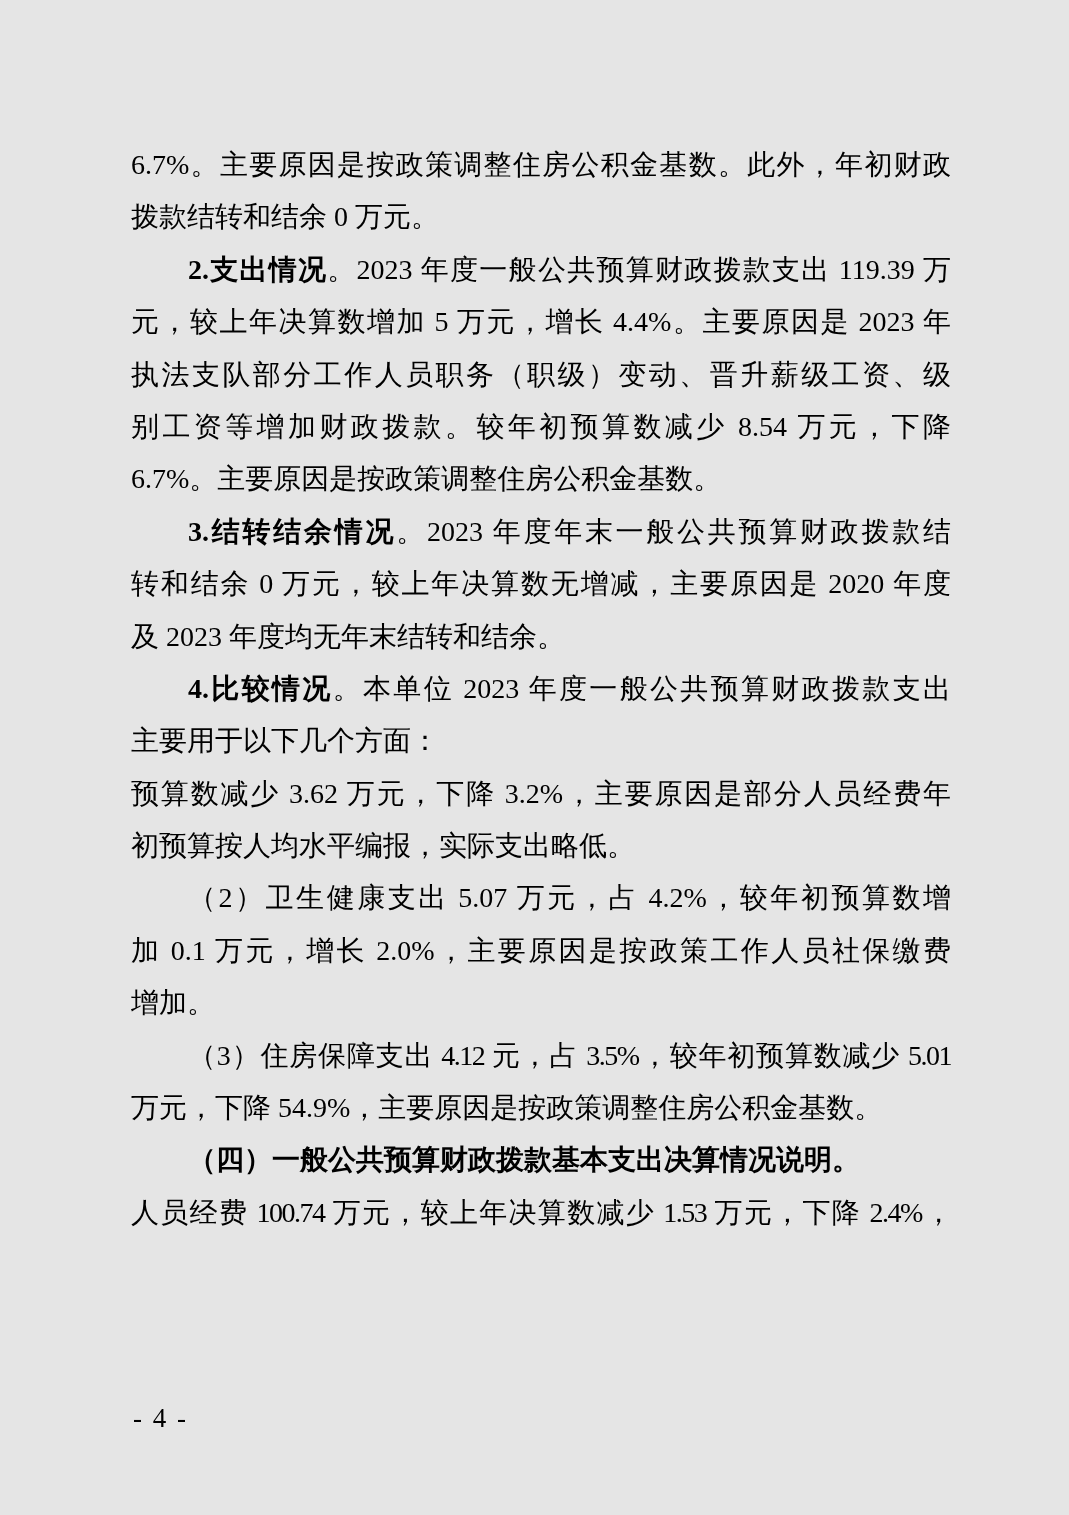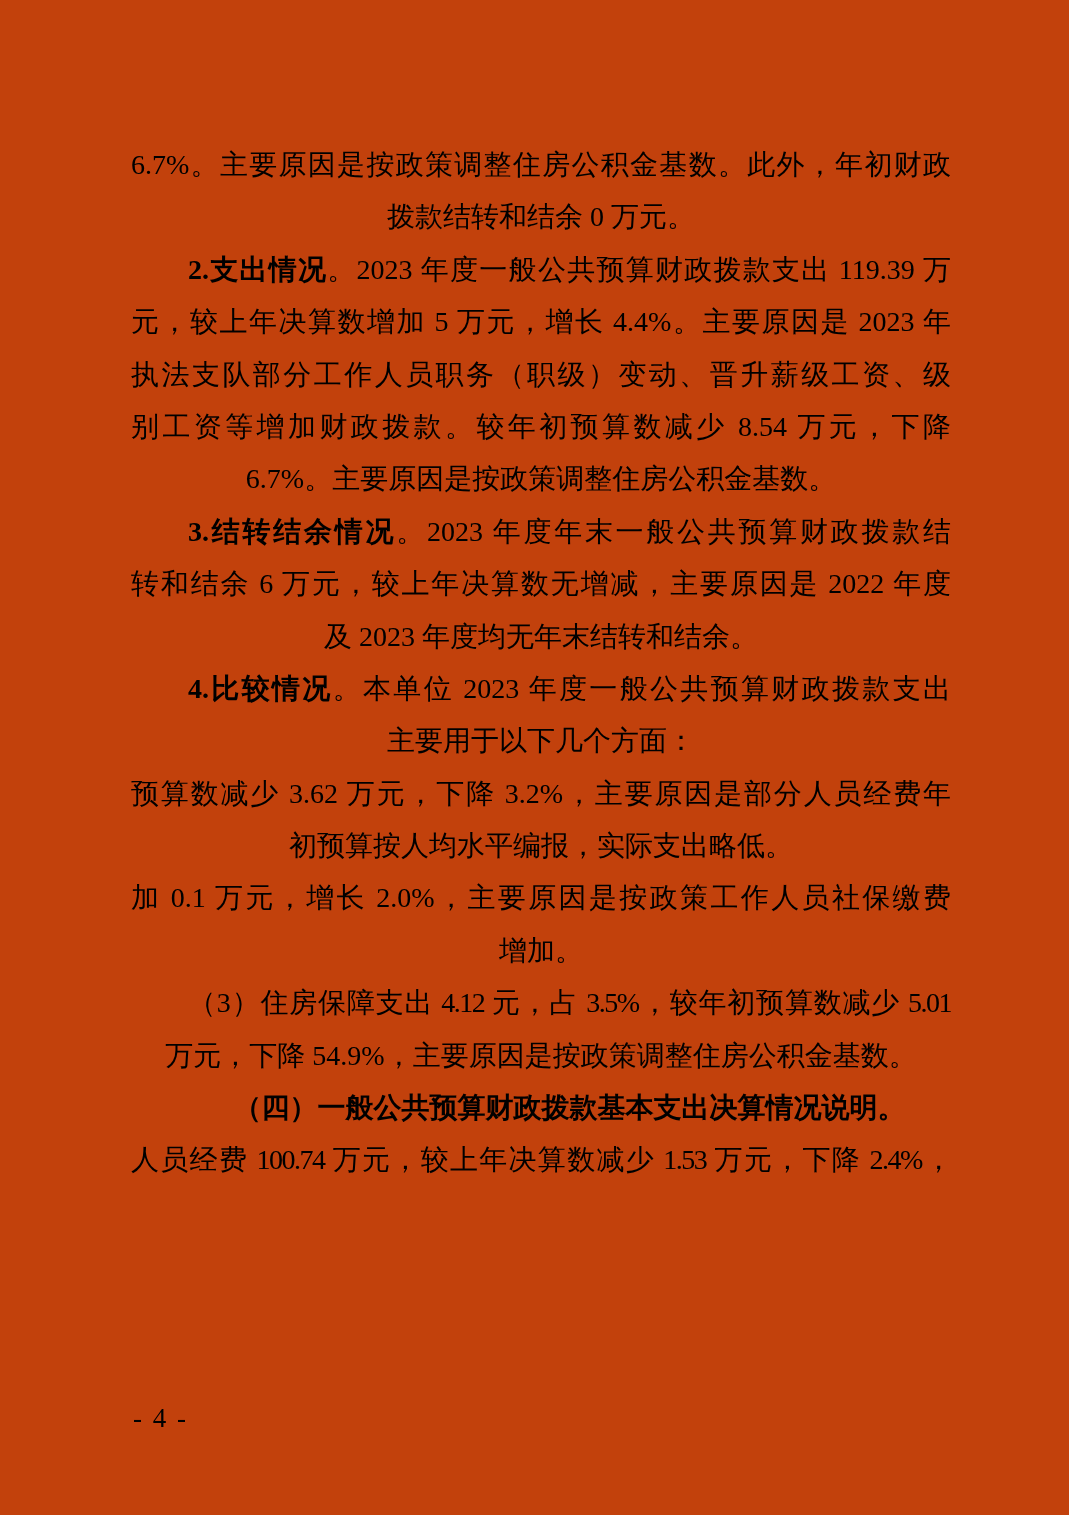--- a/index.html
+++ b/index.html
@@ -4,38 +4,38 @@
 <style>
   html, body {
     margin: 0;
     padding: 0;
     background: #ffffff;
   }
   .page {
     position: relative;
     width: 1069px;
     height: 1515px;
-    background: #c2410c;
+    background: #e5e5e5;
     color: #000000;
     font-family: "Liberation Serif", "DejaVu Serif", serif;
     overflow: hidden;
   }
   .doc-body {
     position: absolute;
     left: 131px;
     top: 139px;
     width: 820px;
   }
   .line {
     height: 52.4px;
     line-height: 52.4px;
     font-size: 28px;
     white-space: normal;
     overflow: hidden;
-    text-align: center;
+    text-align: left;
     color: #000000;
   }
   .line.fill {
     text-align: justify;
     text-align-last: justify;
   }
   .line.indent {
     text-indent: 57px;
   }
   .line.tight {
@@ -62,26 +62,27 @@
 <div class="page">
   <div class="doc-body">
       <div class="line fill"><span>6.7%。主要原因是按政策调整住房公积金基数。此外，年初财政</span></div>
       <div class="line"><span>拨款结转和结余 0 万元。</span></div>
       <div class="line indent fill"><span class="bold">2.支出情况</span><span>。2023 年度一般公共预算财政拨款支出 119.39 万</span></div>
       <div class="line fill"><span>元，较上年决算数增加 5 万元，增长 4.4%。主要原因是 2023 年</span></div>
       <div class="line fill"><span>执法支队部分工作人员职务（职级）变动、晋升薪级工资、级</span></div>
       <div class="line fill"><span>别工资等增加财政拨款。较年初预算数减少 8.54 万元，下降</span></div>
       <div class="line"><span>6.7%。主要原因是按政策调整住房公积金基数。</span></div>
       <div class="line indent fill"><span class="bold">3.结转结余情况</span><span>。2023 年度年末一般公共预算财政拨款结</span></div>
-      <div class="line fill"><span>转和结余 6 万元，较上年决算数无增减，主要原因是 2022 年度</span></div>
+      <div class="line fill"><span>转和结余 0 万元，较上年决算数无增减，主要原因是 2020 年度</span></div>
       <div class="line"><span>及 2023 年度均无年末结转和结余。</span></div>
       <div class="line indent fill"><span class="bold">4.比较情况</span><span>。本单位 2023 年度一般公共预算财政拨款支出</span></div>
       <div class="line"><span>主要用于以下几个方面：</span></div>
       <div class="line fill"><span>预算数减少 3.62 万元，下降 3.2%，主要原因是部分人员经费年</span></div>
       <div class="line"><span>初预算按人均水平编报，实际支出略低。</span></div>
+      <div class="line indent fill"><span>（2）卫生健康支出 5.07 万元，占 4.2%，较年初预算数增</span></div>
       <div class="line fill"><span>加 0.1 万元，增长 2.0%，主要原因是按政策工作人员社保缴费</span></div>
       <div class="line"><span>增加。</span></div>
       <div class="line indent fill tight"><span>（3）住房保障支出 4.12 元，占 3.5%，较年初预算数减少 5.01</span></div>
       <div class="line"><span>万元，下降 54.9%，主要原因是按政策调整住房公积金基数。</span></div>
       <div class="line indent"><span class="bold">（四）一般公共预算财政拨款基本支出决算情况说明。</span></div>
       <div class="line fill tight"><span>人员经费 100.74 万元，较上年决算数减少 1.53 万元，下降 2.4%，</span></div>
     </div>
   <div class="page-number">- 4 -</div>
 </div>
 

